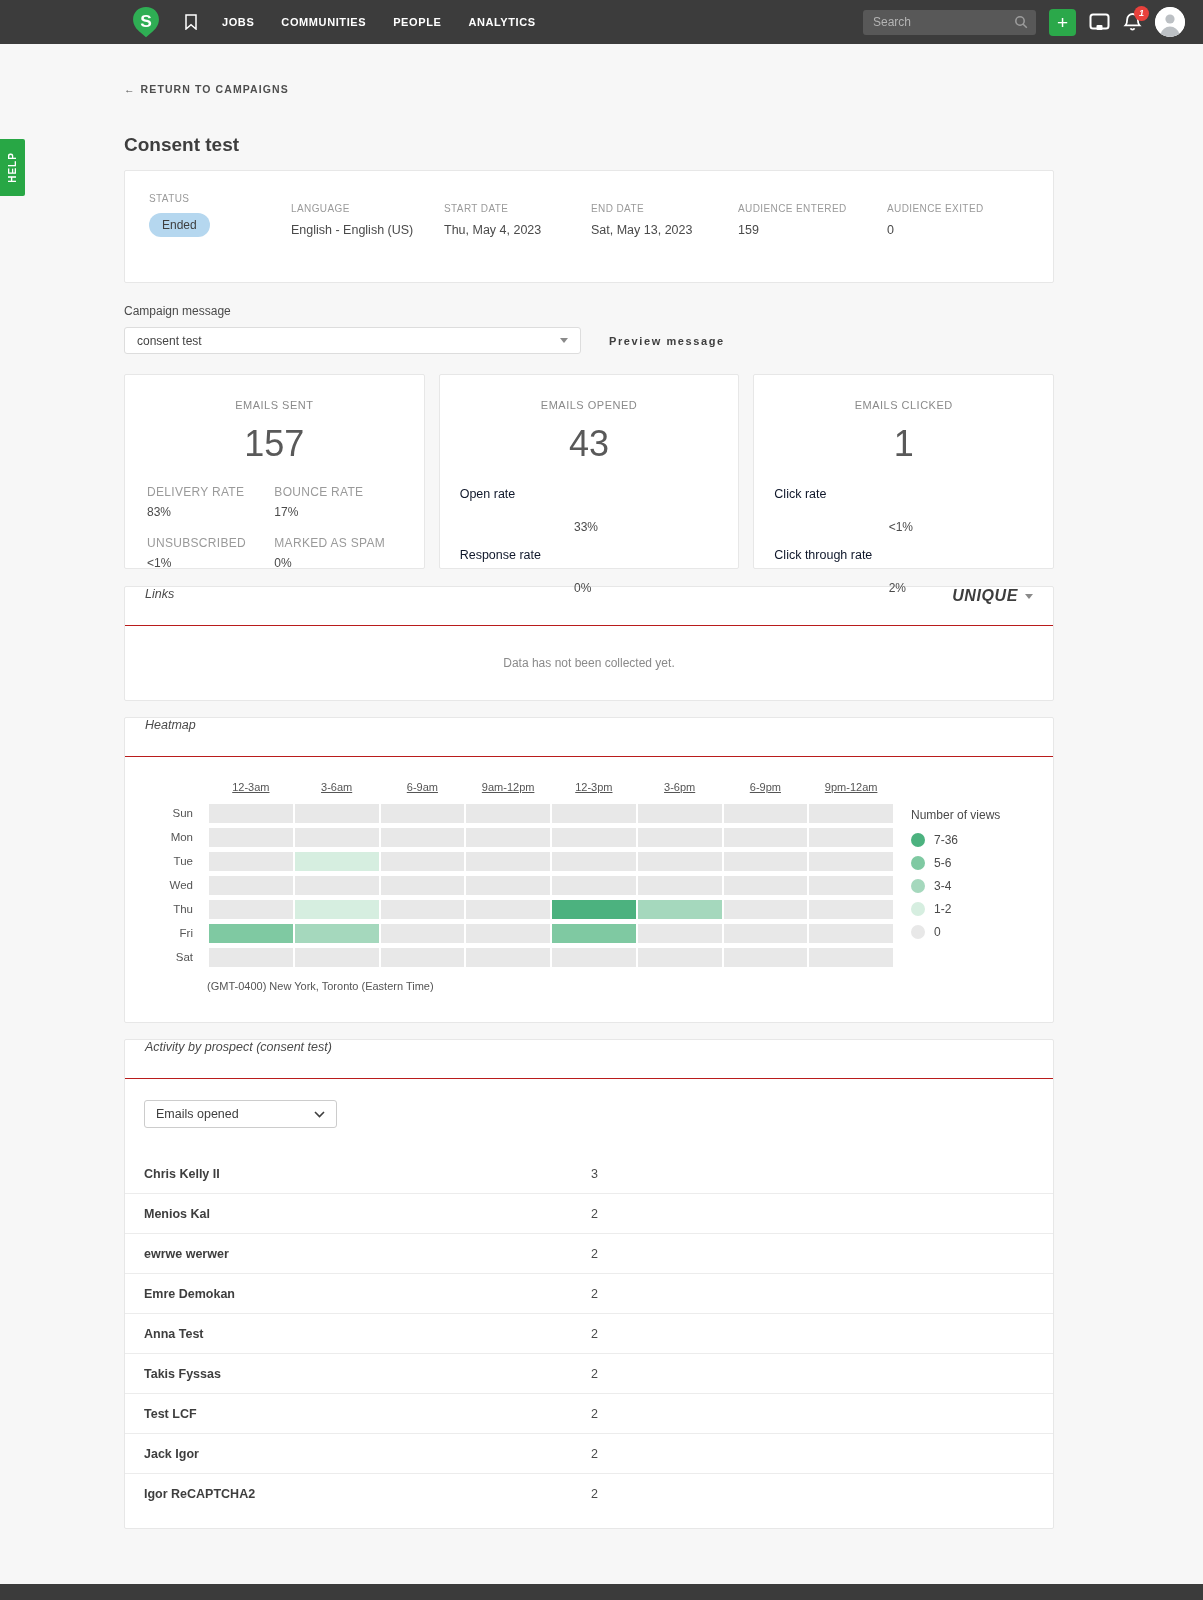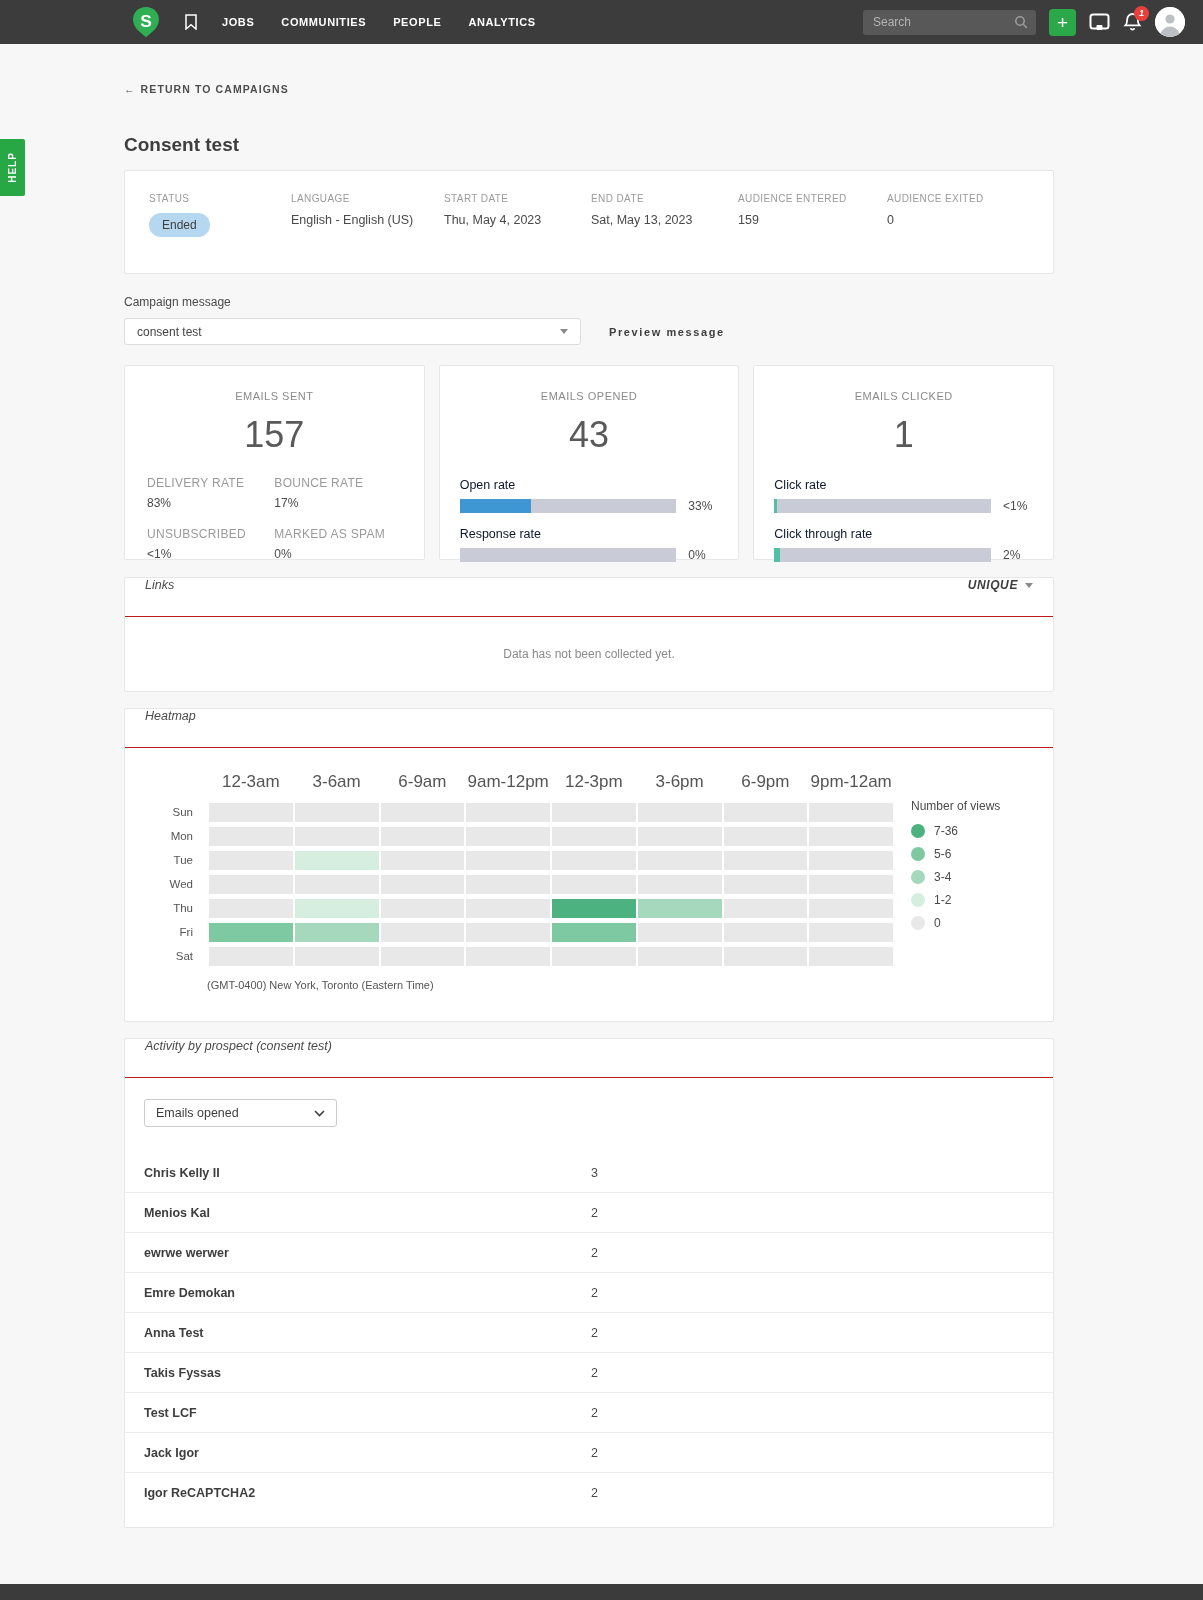--- a/index.html
+++ b/index.html
@@ -33,21 +33,21 @@
   .help-tab { position:absolute; left:0; top:139px; width:25px; height:57px; background:#28a745; color:#fff;
     display:flex; align-items:center; justify-content:center; cursor:pointer; border-radius:0 2px 2px 0; }
   .help-tab span { transform:rotate(-90deg); font-size:10px; font-weight:700; letter-spacing:1px; }
   
   .content { width:930px; margin-left:124px; }
   .card { background:#fff; border:1px solid #e7e7e7; border-radius:2px; }
   .back-link { display:inline-flex; align-items:center; gap:5px; margin-top:39px; font-size:10.5px; font-weight:700;
     letter-spacing:1.1px; color:#4e4e4e; cursor:pointer; }
   .page-title { margin-top:37px; font-size:19px; font-weight:600; color:#3e3e3e; }
   
-  .summary { margin-top:14px; padding:22px 24px 36px; display:flex; }
+  .summary { margin-top:14px; padding:22px 24px 45px; display:flex;align-items:flex-end; }
   .sum-field { }
   .sum-label { font-size:10px; color:#9a9a9a; letter-spacing:.4px; }
   .sum-value { margin-top:9px; font-size:12.5px; color:#4a4a4a; }
   .pill { display:inline-block; background:#b5d7ef; border-radius:12px; padding:5px 13px; font-size:12px; color:#3e3e3e; }
   
   .cm-label { margin-top:21px; font-size:12px; color:#4a4a4a; }
   .cm-row { margin-top:9px; display:flex; align-items:center; }
   .select-box { width:457px; height:27px; background:#fff; border:1px solid #ddd; border-radius:3px;
     display:flex; align-items:center; justify-content:space-between; padding:0 12px; font-size:12px; color:#444; cursor:pointer; }
   .caret { width:0; height:0; border-left:4px solid transparent; border-right:4px solid transparent; border-top:5px solid #8a8a8a; }
@@ -55,38 +55,38 @@
   
   .stats-row { margin-top:20px; display:flex; gap:14px; }
   .stat-card { flex:1; height:195px; padding:24px 20px; }
   .stat-title { text-align:center; font-size:11px; color:#8a8a8a; letter-spacing:.5px; }
   .stat-big { text-align:center; font-size:36px; color:#595959; margin-top:12px; }
   .metric-grid { display:grid; grid-template-columns:1fr 1fr; row-gap:17px; margin-top:20px; padding:0 2px; }
   .metric-label { font-size:12px; color:#9a9a9a; letter-spacing:.3px; }
   .metric-value { font-size:12px; color:#4a4a4a; margin-top:6px; }
   .bar-block { margin-top:14px; }
   .bar-label { font-size:12.5px; color:#0f172a; margin-bottom:7px; }
-  .bar-row { display:flex; align-items:center; gap:12px; }
+  .bar-row { display:flex; align-items:center; gap:12px;flex-direction:column; }
   .bar-track { flex:1; height:14px; background:#c9cbd6; overflow:hidden; }
   .bar-fill { height:100%; }
   .bar-value { width:30px; font-size:12px; color:#4a4a4a; }
   
   .card-head { height:39px; display:flex; align-items:flex-start; justify-content:space-between; padding:0 20px;
     border-bottom:1px solid #b91c1c;font-style:italic; }
   .card-head-title { font-size:12.5px; color:#4a4a4a; }
   .links-card { margin-top:17px; }
   .unique-dd { display:flex; align-items:center; gap:7px; cursor:pointer; }
-  .unique-dd b { font-size:12px; letter-spacing:.6px; color:#3e3e3e;padding-left:28px; }
+  .unique-dd b { font-size:16px; letter-spacing:.6px; color:#3e3e3e;padding-left:28px; }
   .links-empty { height:74px; display:flex; align-items:center; justify-content:center; font-size:12px; color:#8a8a8a; }
   
   .heat-card { margin-top:16px; }
   .heat-body { padding:24px 20px 30px; display:flex; }
   .heat-grid-wrap { flex:1; }
   .heat-grid { display:grid; grid-template-columns:62px repeat(8,1fr); column-gap:2px; row-gap:5px; }
-  .heat-colhead { text-align:center; font-size:17px; color:#555; padding-bottom:6px; }
+  .heat-colhead { text-align:center; font-size:11px; color:#555; padding-bottom:6px;text-decoration:underline; }
   .heat-rowlab { font-size:11.5px; color:#555; text-align:right; padding-right:14px; line-height:19px; }
   .heat-cell { height:19px; }
   .heat-tz { margin-top:13px; margin-left:62px; font-size:11px; color:#555; }
   .heat-legend { width:140px; padding-left:18px; margin-top:27px; }
   .legend-title { font-size:12px; color:#4a4a4a; margin-bottom:11px; }
   .legend-entry { display:flex; align-items:center; gap:9px; margin-bottom:9px; }
   .legend-dot { width:14px; height:14px; border-radius:50%; }
   .legend-label { font-size:12px; color:#4a4a4a; }
   
   .activity-card { margin-top:16px; margin-bottom:60px; }

